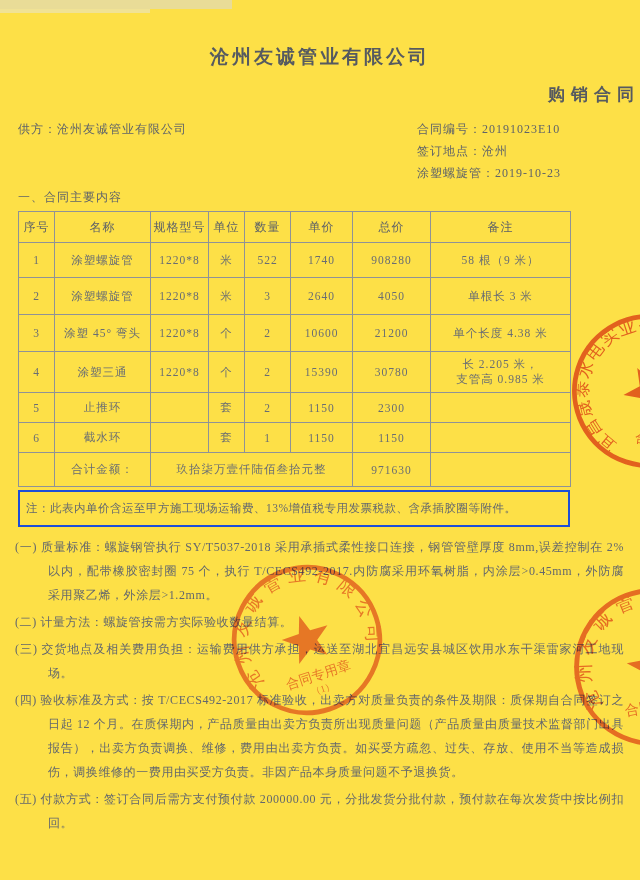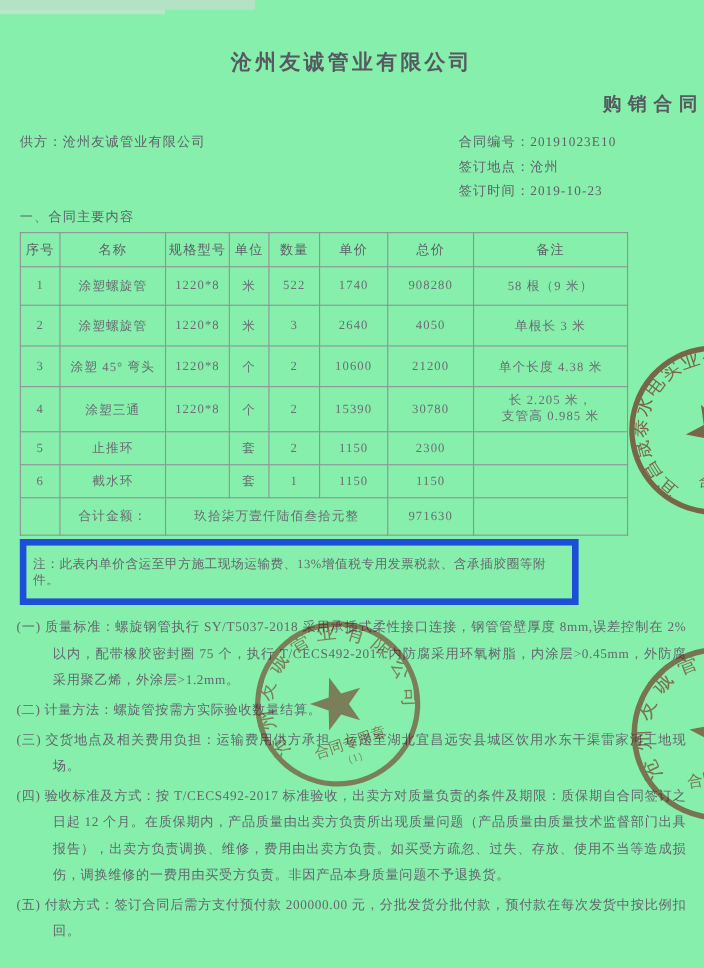--- a/index.html
+++ b/index.html
@@ -1,19 +1,19 @@
 <!DOCTYPE html>
 <html><head>
 <meta charset="utf-8">
 <style>
   * { margin:0; padding:0; box-sizing:border-box; }
   html,body { background:#e9e9e9; }
   .page {
     position:relative; width:640px; height:880px; margin:0 auto;
-    background:#86efac; overflow:hidden;
+    background:#fde047; overflow:hidden;
     font-family:"Liberation Serif","DejaVu Serif",serif;
     color:#63676d;
   }
   .scan-streak {
     position:absolute; top:0; left:0; width:232px; height:9px;
     background:#d9d9d9; opacity:.55;
   }
   .scan-streak2 {
     position:absolute; top:9px; left:0; width:150px; height:4px;
     background:#e3e3e3; opacity:.5;
@@ -38,21 +38,21 @@
     margin:5px 0 0 18px; border-collapse:collapse; table-layout:fixed;
     width:552px; font-size:11.5px; color:#696d73;
   }
   table.main-table th, table.main-table td {
     border:1px solid #8f9296; text-align:center; vertical-align:middle;
     padding:1px 2px; font-weight:normal; letter-spacing:1px;
   }
   table.main-table th { font-size:12px; color:#5d6167; }
   .remark-two-line div { line-height:15px; }
   .note-box {
-    margin:3px 0 0 18px; width:508px; border:6px solid #1d4ed8;
+    margin:3px 0 0 18px; width:552px; border:2px solid #1d4ed8;
     padding:9px 6px; font-size:11.5px; letter-spacing:.5px; color:#64686e;
   }
   .attachment-line { padding:13px 18px 0 18px; font-size:12px; letter-spacing:1px; color:#5f6369; }
   .sec2-heading { padding:14px 18px 0 18px; font-size:12px; letter-spacing:1.5px; color:#5f6369; }
   .clauses { padding:8px 16px 0 15px; }
   .clauses p {
     font-size:12px; line-height:24px; letter-spacing:.6px; color:#63676d;
     margin-bottom:3px; padding-left:33px; text-indent:-33px; text-align:justify;
   }
   .stamp { position:absolute; mix-blend-mode:multiply; pointer-events:none; }
@@ -76,21 +76,21 @@
       </div>
     </div>
     <div class="meta-block">
       <div class="meta-line">
         <span>合同编号：</span><span>20191023E10</span>
       </div>
       <div class="meta-line">
         <span>签订地点：</span><span>沧州</span>
       </div>
       <div class="meta-line">
-        <span>签订时间：</span><span>2019-10-23</span>
+        <span>涂塑螺旋管：</span><span>2019-10-23</span>
       </div>
     </div>
   </div>
 
   <div class="sec-heading">一、合同主要内容</div>
 
   <table class="main-table">
     <colgroup>
       <col style="width:36px">
         <col style="width:96px">

